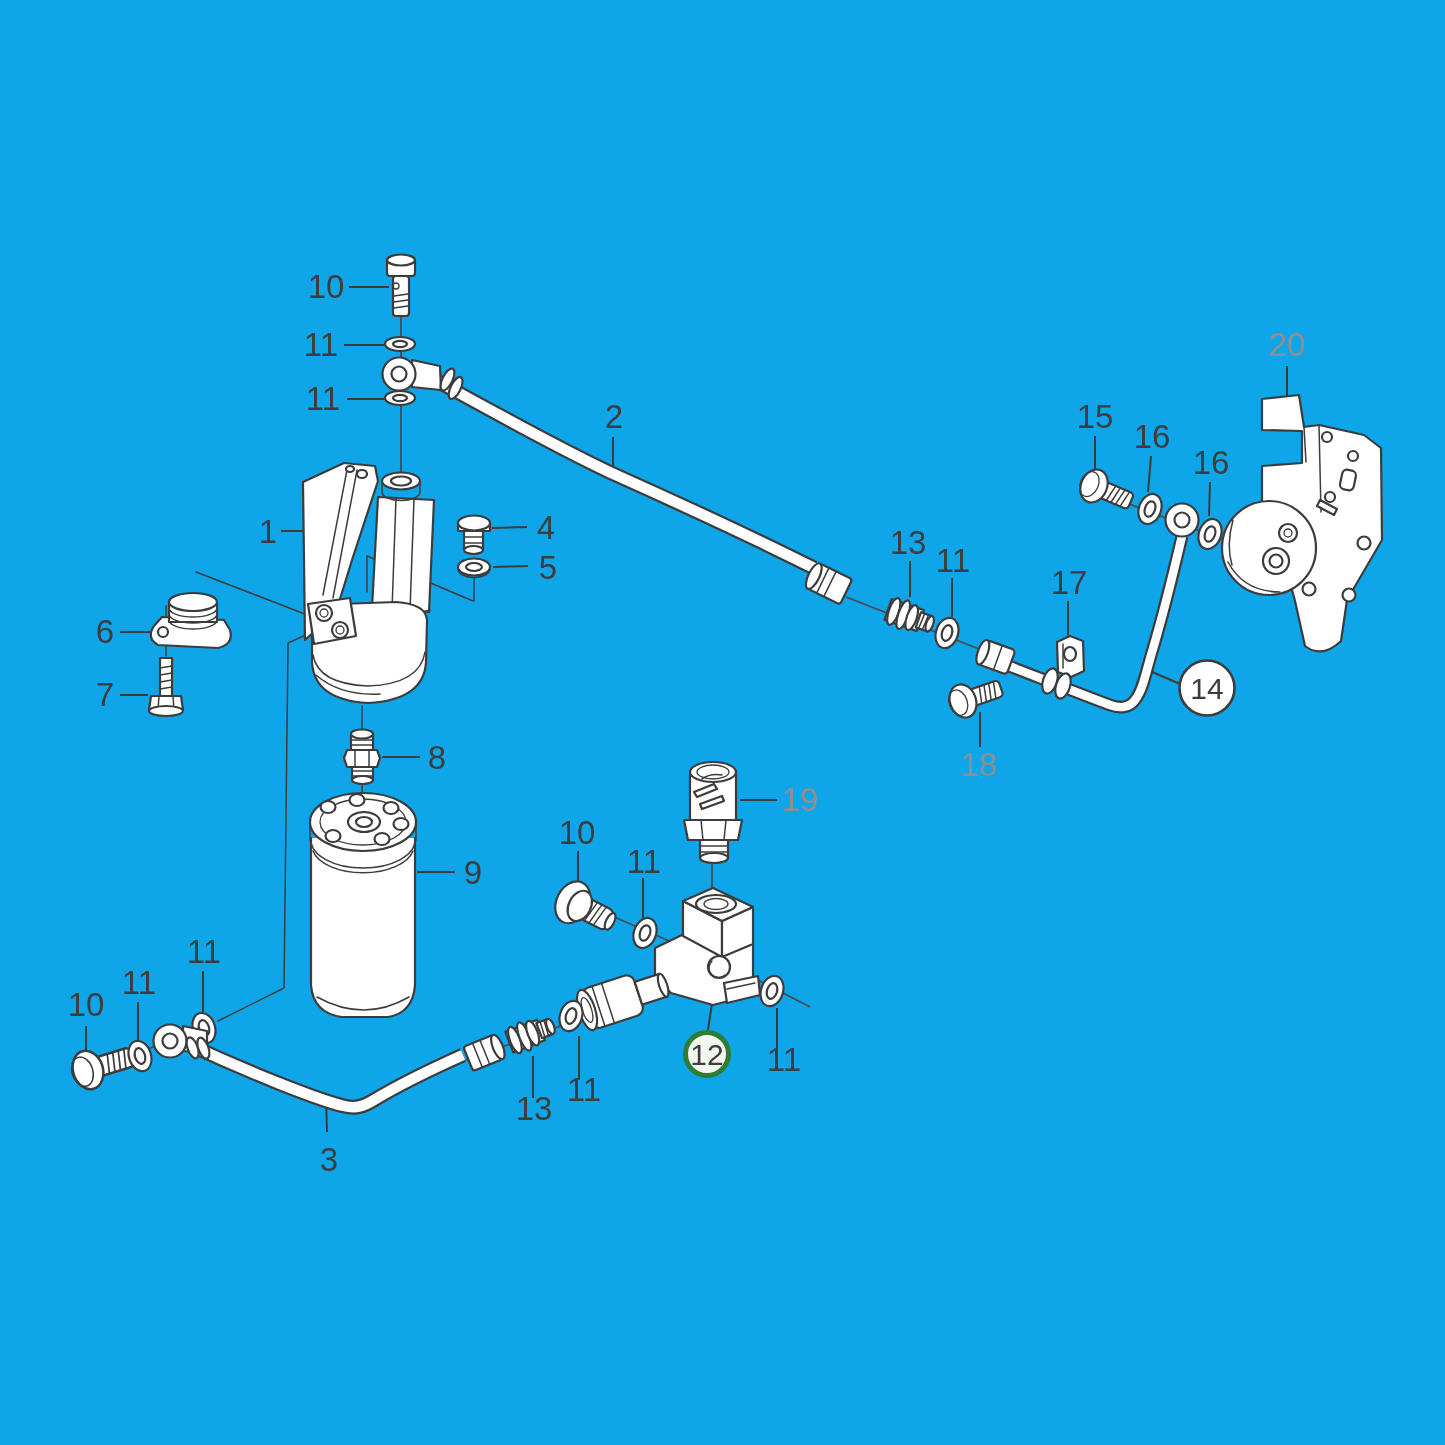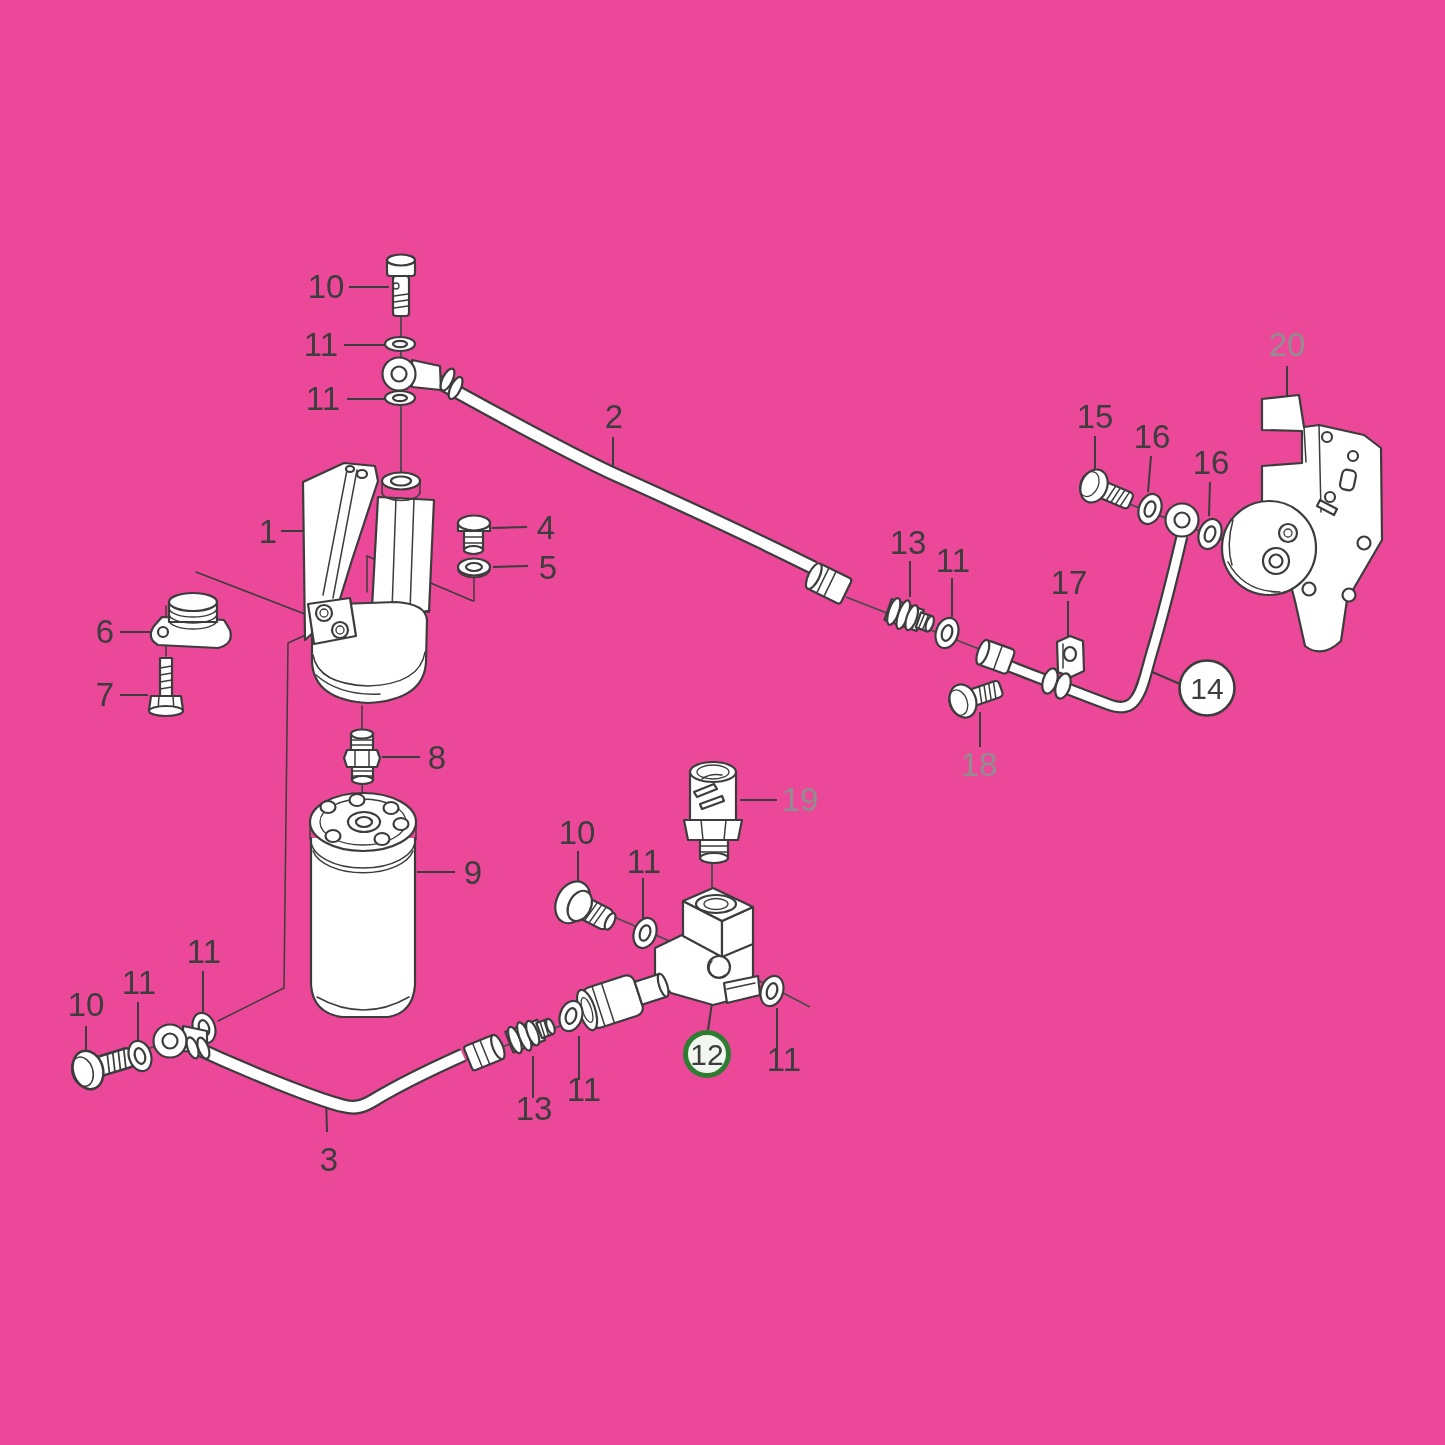--- a/index.html
+++ b/index.html
@@ -1,16 +1,16 @@
 <!DOCTYPE html>
 <html><head>
 <meta charset="utf-8">
 <style>
   html,body{margin:0;padding:0;background:#fff;}
-  #stage{position:relative;width:1445px;height:1445px;background:#ec4899;overflow:hidden;}
+  #stage{position:relative;width:1445px;height:1445px;background:#0ea5e9;overflow:hidden;}
   svg{display:block;}
   .pt{fill:#ffffff;stroke:#3c3c3c;stroke-width:2.2;stroke-linejoin:round;stroke-linecap:round;}
   .tn{fill:none;stroke:#3c3c3c;stroke-width:1.5;stroke-linecap:round;}
   .tn2{fill:none;stroke:#3c3c3c;stroke-width:1.3;}
   .ax{stroke:#4a4a4a;stroke-width:1.8;}
   .ld{stroke:#3c3c3c;stroke-width:2;}
   .tube-o{fill:none;stroke:#3c3c3c;stroke-width:15;}
   .tube-i{fill:none;stroke:#ffffff;stroke-width:10.5;}
   .pipe-o{fill:none;stroke:#3c3c3c;stroke-width:13;}
   .pipe-i{fill:none;stroke:#ffffff;stroke-width:8.5;}

